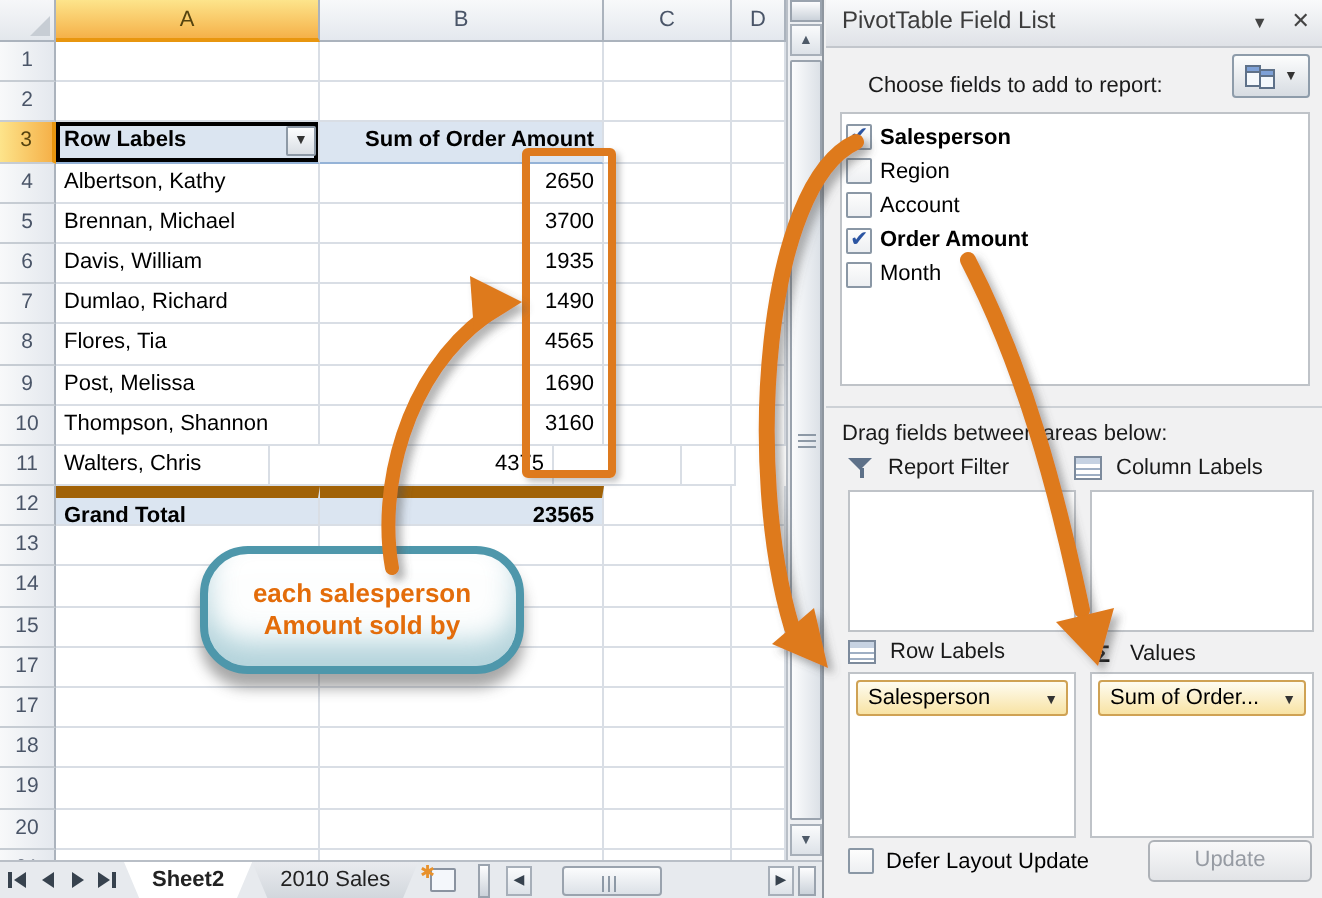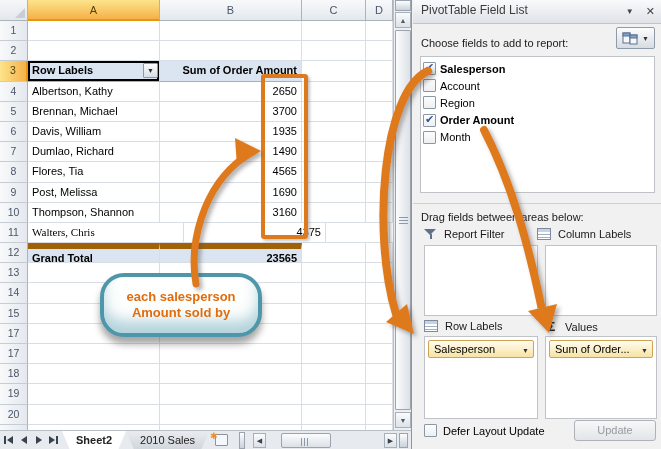--- a/index.html
+++ b/index.html
@@ -60,21 +60,21 @@
   .hs-grip { position:absolute; top:4px; left:50%; width:9px; height:8px; margin-left:-5px;
              background:repeating-linear-gradient(90deg,#8D99A6 0 1px, transparent 1px 3px); }
   .hs-end { position:absolute; left:146px; top:1px; width:9px; height:15px; background:linear-gradient(#FDFDFE,#CBD2DA); border:1px solid #9AA3AE; }
 
   
   .panel { position:absolute; left:411px; top:0; width:250px; height:449px; background:#F1F1F2; border-left:1px solid #8E969F; }
   .p-title { position:absolute; left:1px; top:0; right:0; height:24px; background:linear-gradient(#F9FAFB,#DFE2E7);
              border-bottom:1px solid #C2C6CC; color:#3C3C3C; font-size:12px; line-height:21px; padding-left:8px; }
   .pt-btns { position:absolute; right:6px; top:0; height:22px; display:flex; align-items:center; gap:12px; color:#444; }
   .pt-caret { font-size:8px; } .pt-close { font-size:11px; font-weight:bold; }
-  .choose-label { position:absolute; left:9px; top:37px; color:#1A1A1A; }
+  .choose-label { position:absolute; left:22px; top:37px; color:#1A1A1A; }
   .layout-btn { position:absolute; right:6px; top:27px; width:39px; height:22px; background:linear-gradient(#FCFDFD,#D7DCE2);
                 border:1px solid #8E9CAA; border-radius:2px; display:flex; align-items:center; justify-content:center; gap:4px; }
   .lb-caret { font-size:7px; color:#333; }
   .fieldlist { position:absolute; left:8px; top:56px; width:235px; height:137px; background:#fff; border:1px solid #BFC3C8; padding:3px 2px; }
   .f-item { display:flex; align-items:center; height:17.2px; gap:4px; }
   .f-item.bold { font-weight:bold; }
   .cb { width:13px; height:13px; background:linear-gradient(#FDFDFD,#EDEFF2); border:1px solid #8A97A5; border-radius:1px; flex:none;
         position:relative; }
   .cb.checked::after { content:"✔"; position:absolute; left:1px; top:-2px; font-size:11px; color:#2C55A2; }
   .p-sep { position:absolute; left:1px; top:203px; right:0; height:1px; background:#CDD1D6; }
@@ -192,21 +192,21 @@
         </div>
         <div class="s-row">
           <div class="rowhead">10</div>
           <div class="cell" style="width: 132px;">Thompson, Shannon</div>
           <div class="cell num" style="width: 142px;">3160</div>
           <div class="cell" style="width: 64px;"></div>
           <div class="cell" style="width: 27px;"></div>
         </div>
         <div class="s-row">
           <div class="rowhead">11</div>
-          <div class="cell" style="width: 156px; font-family: Liberation Serif, serif;">Walters, Chris</div>
+          <div class="cell" style="width: 107px;">Walters, Chris</div>
           <div class="cell num" style="width: 142px;">4375</div>
           <div class="cell" style="width: 64px;"></div>
           <div class="cell" style="width: 27px;"></div>
         </div>
         <div class="s-row">
           <div class="rowhead">12</div>
           <div class="cell pvt" style="width: 132px;">Grand Total</div>
           <div class="cell num pvt" style="width: 142px;">23565</div>
           <div class="cell" style="width: 64px;"></div>
           <div class="cell" style="width: 27px;"></div>
@@ -340,25 +340,25 @@
       </svg>
       <span class="lb-caret">▼</span>
     </div>
     <div class="fieldlist" id="fieldList">
         <div class="f-item bold">
           <span class="cb checked"></span>
           <span>Salesperson</span>
         </div>
         <div class="f-item">
           <span class="cb"></span>
-          <span>Account</span>
+          <span>Region</span>
         </div>
         <div class="f-item">
           <span class="cb"></span>
-          <span>Region</span>
+          <span>Account</span>
         </div>
         <div class="f-item bold">
           <span class="cb checked"></span>
           <span>Order Amount</span>
         </div>
         <div class="f-item">
           <span class="cb"></span>
           <span>Month</span>
         </div>
       </div>

